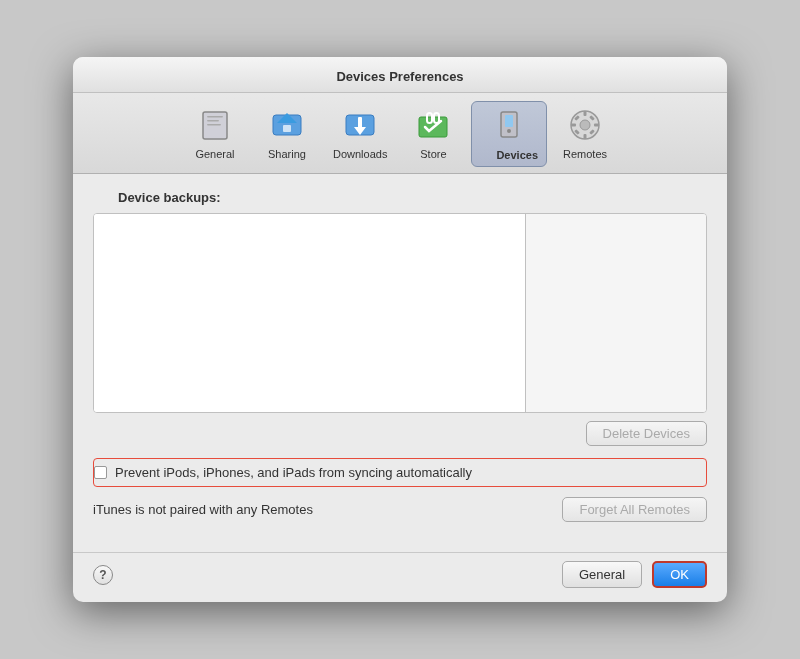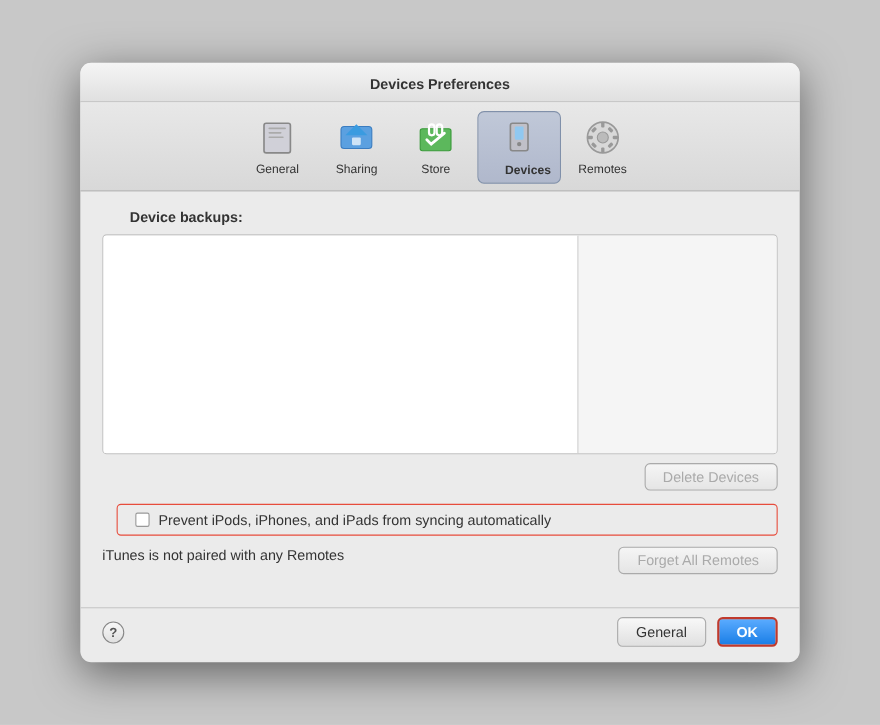--- a/index.html
+++ b/index.html
@@ -132,51 +132,51 @@
     .btn:disabled {
       color: #aaa;
       background: linear-gradient(to bottom, #f5f5f5, #e5e5e5);
       cursor: default;
     }
 
     .btn-primary {
       background: linear-gradient(to bottom, #5aabff, #1a7ee6);
       color: #fff;
       border: 2px solid #c0392b;
-      font-weight: 700;
+      font-weight: 400;
     }
 
     .prevent-box {
       border: 1.5px solid #e74c3c;
       border-radius: 4px;
-      padding: 6px 16px;
+      padding: 6px 0;
       display: flex;
       align-items: center;
       gap: 8px;
       margin-bottom: 10px;
       background: transparent;
-      margin-left: 13px;
     }
 
     .prevent-checkbox {
       width: 13px;
       height: 13px;
       border: 1px solid #999;
       background: #fff;
       border-radius: 2px;
       flex-shrink: 0;
     }
 
     .prevent-label {
       font-size: 13px;
       color: #333;
     }
 
     .remotes-row {
       display: flex;
+      align-items: center;
       justify-content: space-between;
       margin-bottom: 16px;
     }
 
     .remotes-text {
       font-size: 13px;
       color: #333;
     }
 
     .footer {
@@ -240,20 +240,30 @@
       <div class="toolbar-icon">
         <svg class="toolbar-svg" viewBox="0 0 36 36">
           <rect x="4" y="8" width="28" height="20" rx="3" fill="#5ba0e0" stroke="#3a7cc0" stroke-width="1"></rect>
           <polygon points="18,6 28,16 8,16" fill="#3a9be0"></polygon>
           <rect x="14" y="18" width="8" height="7" rx="1" fill="#fff" opacity="0.7"></rect>
         </svg>
       </div>
       <span class="toolbar-label">Sharing</span>
     </div>
 
+    <div class="toolbar-item">
+      <div class="toolbar-icon">
+        <svg class="toolbar-svg" viewBox="0 0 36 36">
+          <rect x="4" y="8" width="28" height="20" rx="3" fill="#5ba0e0" stroke="#3a7cc0" stroke-width="1"></rect>
+          <polygon points="18,28 12,20 24,20" fill="#fff"></polygon>
+          <rect x="16" y="10" width="4" height="12" rx="1" fill="#fff"></rect>
+        </svg>
+      </div>
+      <span class="toolbar-label">Downloads</span>
+    </div>
 
     <div class="toolbar-item">
       <div class="toolbar-icon">
         <svg class="toolbar-svg" viewBox="0 0 36 36">
           <rect x="4" y="10" width="28" height="20" rx="2" fill="#5cb85c" stroke="#3a9a3a" stroke-width="1"></rect>
           <rect x="12" y="6" width="5" height="10" rx="2.5" fill="none" stroke="#fff" stroke-width="2"></rect>
           <rect x="19" y="6" width="5" height="10" rx="2.5" fill="none" stroke="#fff" stroke-width="2"></rect>
           <polyline points="10,20 14,24 26,14" stroke="#fff" stroke-width="2.5" fill="none" stroke-linecap="round"></polyline>
         </svg>
       </div>

